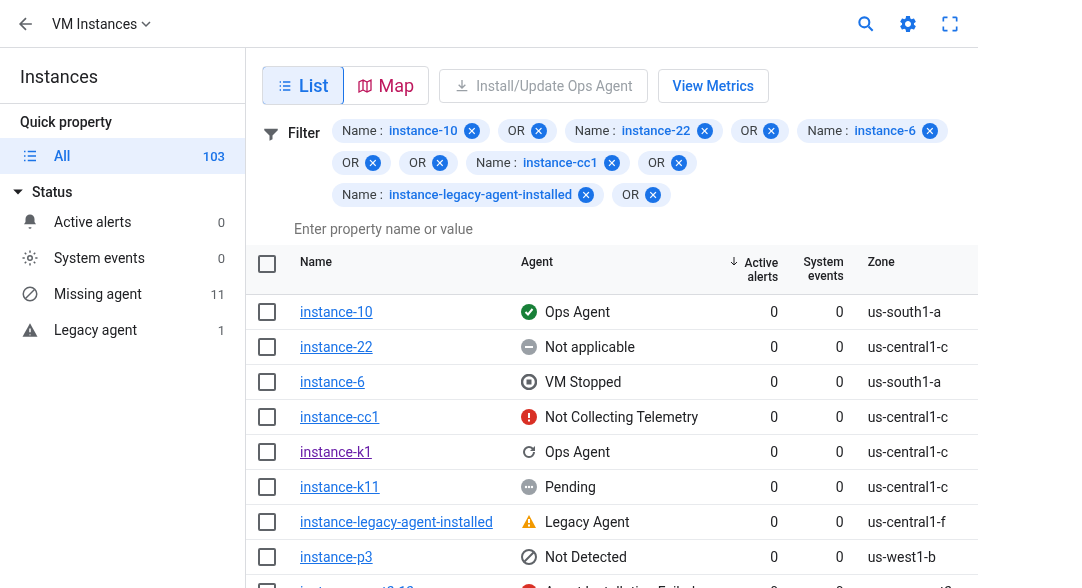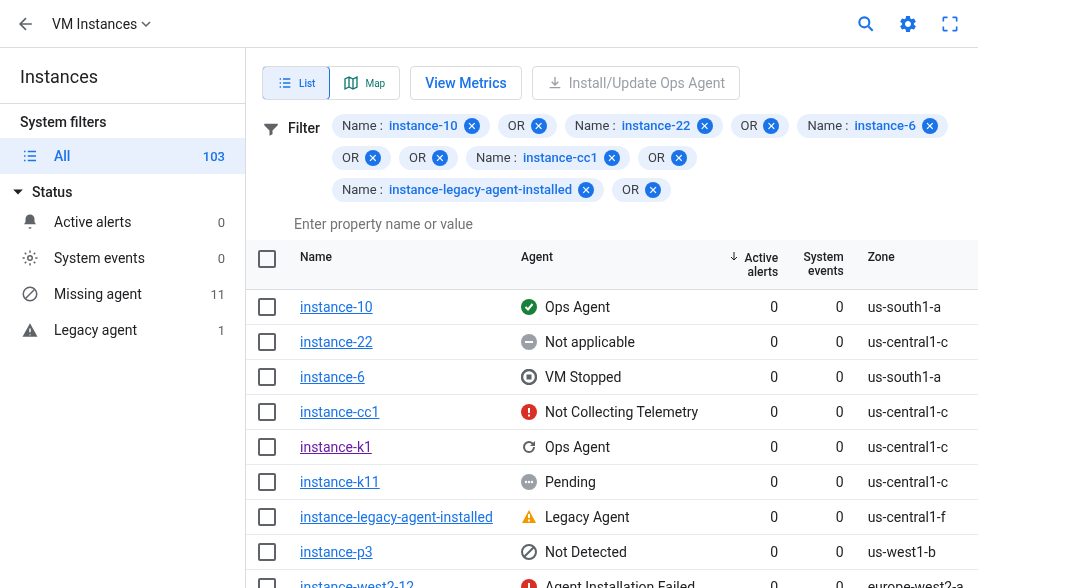--- a/index.html
+++ b/index.html
@@ -23,23 +23,23 @@
 .filter-item .icon { width: 20px; height: 20px; display: flex; align-items: center; justify-content: center; color: #5f6368; }
 .filter-item.active .icon { color: #1a73e8; }
 .filter-item .label { flex: 1; }
 .filter-item .count { color: #5f6368; font-size: 13px; }
 .filter-item.active .count { color: #1a73e8; }
 .status-header { display: flex; align-items: center; padding: 10px 20px 4px 12px; gap: 8px; font-weight: 500; cursor: pointer; }
 
 .main { flex: 1; display: flex; flex-direction: column; overflow: hidden; }
 .toolbar { display: flex; align-items: center; gap: 10px; padding: 18px 16px 14px; }
 .btn-group { display: flex; border: 1px solid #dadce0; border-radius: 4px; overflow: hidden; }
-.btn-group .btn { display: flex; align-items: center; gap: 6px; padding: 8px 14px; cursor: pointer; font-size: 10px; justify-content: flex-end; }
+.btn-group .btn { display: flex; align-items: center; gap: 6px; padding: 8px 14px; cursor: pointer; font-size: 18px; justify-content: flex-end; }
 .btn-group .btn.active { background: #e8f0fe; color: #1a73e8; font-weight: 500; border: 1px solid #1a73e8; margin: -1px; border-radius: 4px; }
-.btn-group .btn:not(.active) { color: #0f766e; }
+.btn-group .btn:not(.active) { color: #be185d; }
 .outline-btn { border: 1px solid #dadce0; border-radius: 4px; padding: 8px 14px; display: flex; align-items: center; gap: 6px; cursor: pointer; }
 .outline-btn.disabled { color: #9aa0a6; cursor: default; }
 .outline-btn.primary { color: #1a73e8; font-weight: 500; }
 
 .filter-row { display: flex; gap: 8px; padding: 0 16px 8px; align-items: flex-start; }
 .filter-icon { padding-top: 6px; color: #5f6368; }
 .filter-label { padding-top: 6px; font-weight: 500; padding-right: 4px; }
 .chips { display: flex; flex-wrap: wrap; gap: 8px; }
 .chip { background: #e8f0fe; border-radius: 14px; padding: 4px 10px; display: flex; align-items: flex-start; gap: 6px; font-size: 13px; color: #3c4043; }
 .chip .chip-key { font-weight: 400; }
@@ -98,21 +98,21 @@
             <path d="M4 4h5M4 4v5M20 4h-5M20 4v5M4 20h5M4 20v-5M20 20h-5M20 20v-5"></path>
           </svg>
       </span>
     </div>
   </div>
 
   <div class="body">
     <div class="sidebar">
       <h1>Instances</h1>
       <div style="border-top:1px solid #dadce0"></div>
-      <div class="quick-filters-h">System filters</div>
+      <div class="quick-filters-h">Quick property</div>
       <div class="filter-item active">
         <span class="icon">
           <svg width="18" height="18" viewBox="0 0 24 24" fill="none" stroke="currentColor" stroke-width="2">
               <path d="M4 6h2M4 12h2M4 18h2M9 6h11M9 12h11M9 18h11"></path>
             </svg>
         </span>
         <span class="label">All</span>
         <span class="count">103</span>
       </div>
       <div class="status-header">
@@ -170,28 +170,28 @@
               </svg>
             <span>List</span>
           </div>
           <div class="btn">
             <svg width="16" height="16" viewBox="0 0 24 24" fill="none" stroke="currentColor" stroke-width="2">
                 <path d="M9 3L3 6v15l6-3 6 3 6-3V3l-6 3-6-3zM9 3v15M15 6v15"></path>
               </svg>
             <span>Map</span>
           </div>
         </div>
-        <div class="outline-btn primary">
-          <span>View Metrics</span>
-        </div>
         <div class="outline-btn disabled">
           <svg width="16" height="16" viewBox="0 0 24 24" fill="none" stroke="currentColor" stroke-width="2">
               <path d="M12 3v12m-5-5l5 5 5-5M4 19h16"></path>
             </svg>
           <span>Install/Update Ops Agent</span>
+        </div>
+        <div class="outline-btn primary">
+          <span>View Metrics</span>
         </div>
       </div>
 
       <div class="filter-row">
         <span class="filter-icon">
           <svg width="18" height="18" viewBox="0 0 24 24" fill="currentColor">
               <path d="M3 5h18v2l-7 7v5l-4 2v-7L3 7z"></path>
             </svg>
         </span>
         <span class="filter-label">Filter</span>

